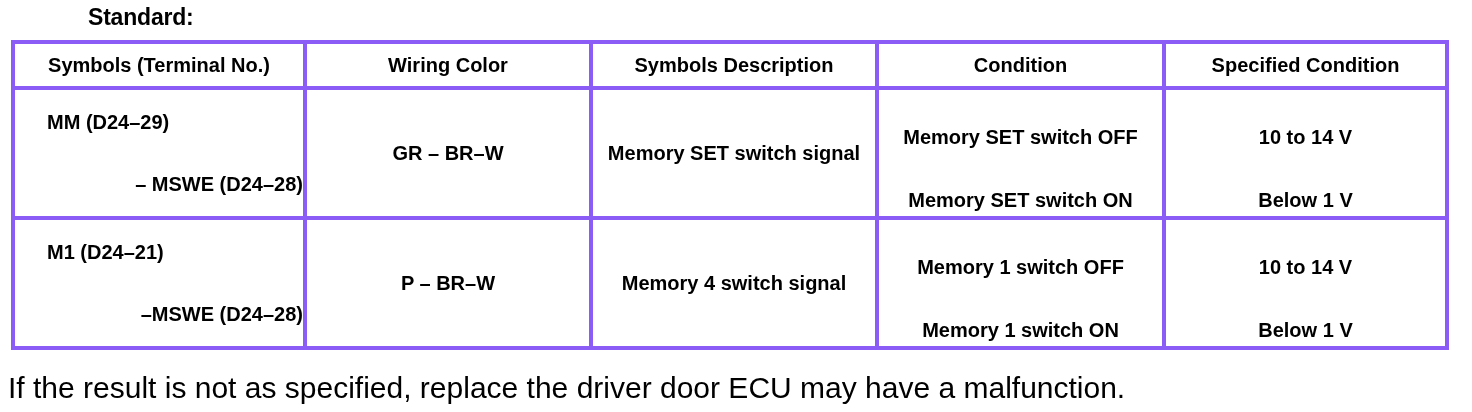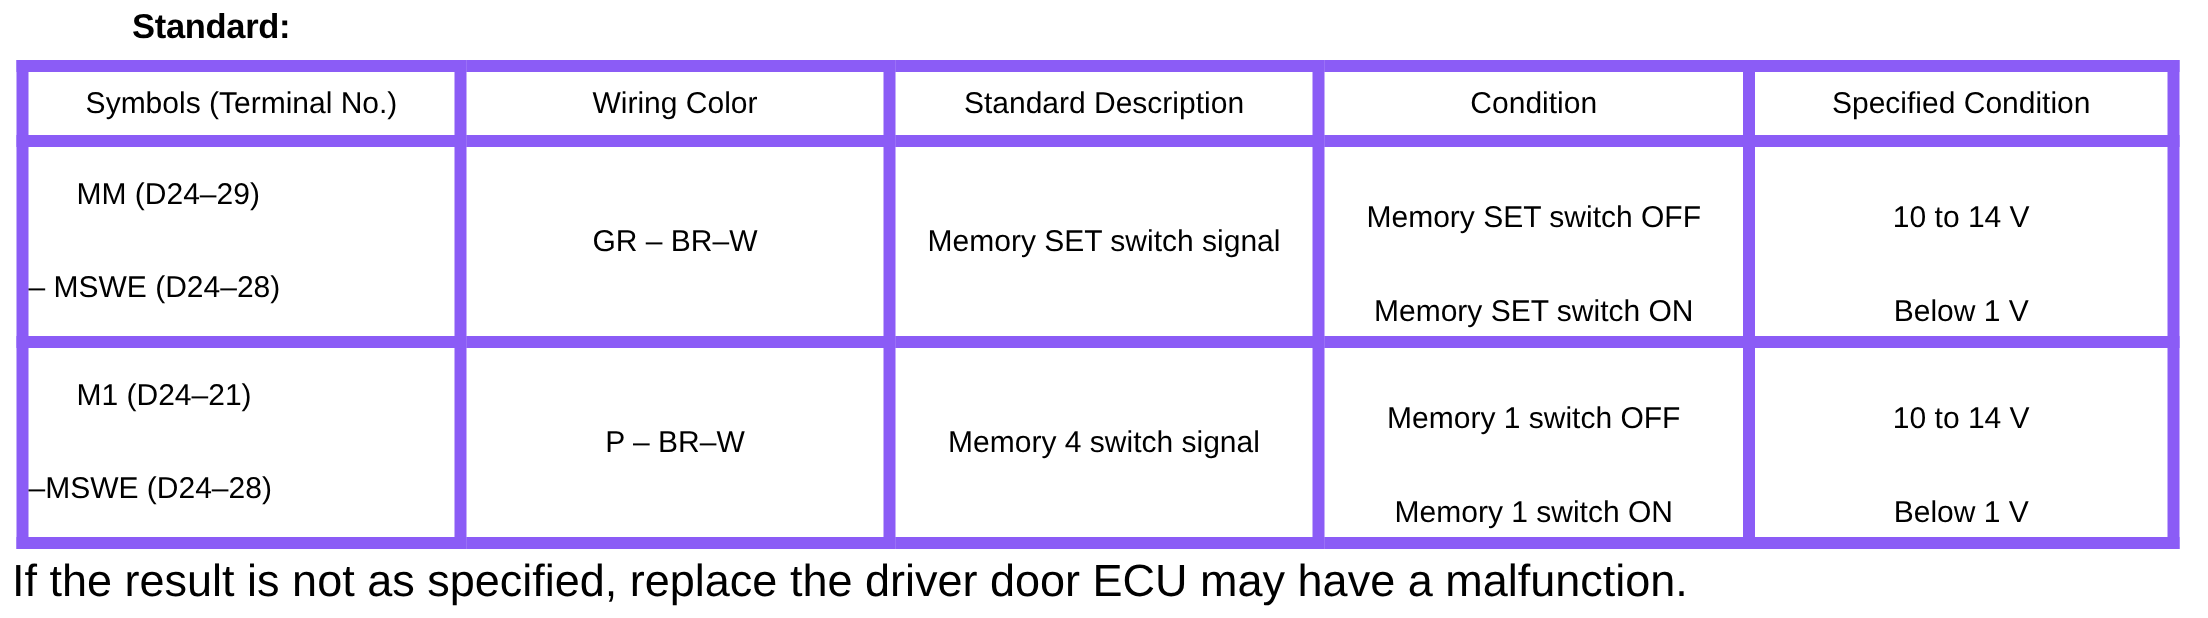--- a/index.html
+++ b/index.html
@@ -33,23 +33,23 @@
     position: absolute;
     left: 11px;
     top: 40px;
     width: 1434px;
     border-collapse: collapse;
     table-layout: fixed;
     border: 3px solid #000;
   }
   .spec-table td,
   .spec-table th {
-    border: 8px solid #8b5cf6;
+    border: 4px solid #8b5cf6;
     padding: 0;
-    font-weight: normal;
+    font-weight: bold;
     font-size: 20px;
     vertical-align: middle;
   }
   .spec-table thead th {
     height: 42px;
     text-align: center;
     font-size: 20px;
     line-height: 24px;
   }
   .spec-table tbody td {
@@ -59,21 +59,21 @@
   .col-wire { width: 286px; }
   .col-desc { width: 286px; }
   .col-cond { width: 287px; }
   .col-spec { width: 283px; }
 
   .cell-sym {
     padding: 2px 10px 2px 8px;
     line-height: 30px;
   }
   .cell-sym .line1 { text-align: left;  white-space: nowrap; padding-left: 32px; }
-  .cell-sym .line2 { white-space: nowrap; margin-top: 32px; }
+  .cell-sym .line2 { text-align: right; white-space: nowrap; margin-top: 32px; }
 
   .cell-center {
     text-align: center;
     line-height: 30px;
     white-space: nowrap;
   }
   .cell-two-line {
     text-align: center;
     line-height: 31px;
   }
@@ -100,21 +100,21 @@
       <col class="col-sym">
       <col class="col-wire">
       <col class="col-desc">
       <col class="col-cond">
       <col class="col-spec">
     </colgroup>
     <thead>
       <tr>
         <th>Symbols (Terminal No.)</th>
         <th>Wiring Color</th>
-        <th>Standard Description</th>
+        <th>Symbols Description</th>
         <th>Condition</th>
         <th>Specified Condition</th>
       </tr>
     </thead>
     <tbody>
 
       <tr>
         <td class="cell-sym">
           <div class="line1">MM (D24–29)</div>
           <div class="line2">– MSWE (D24–28)</div>

